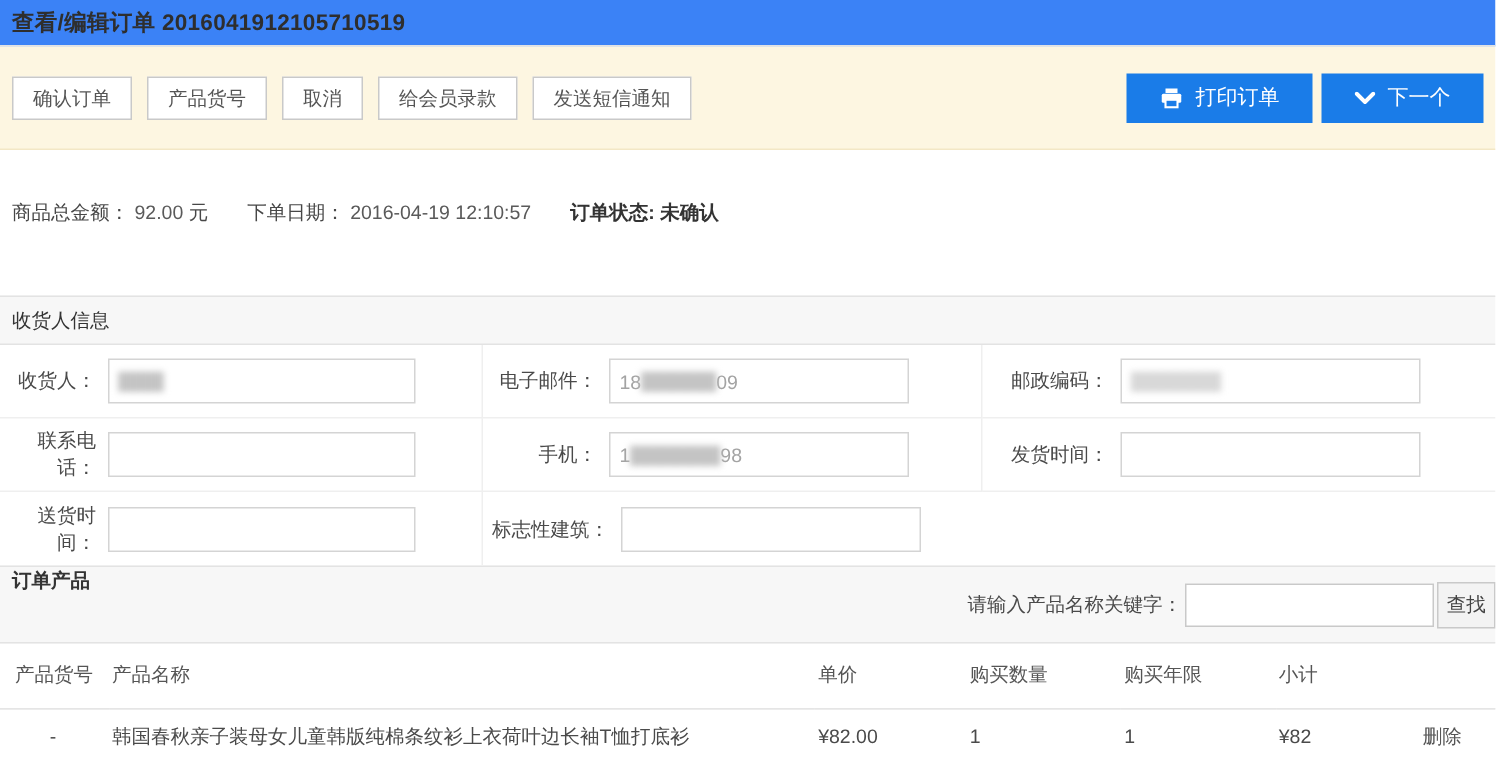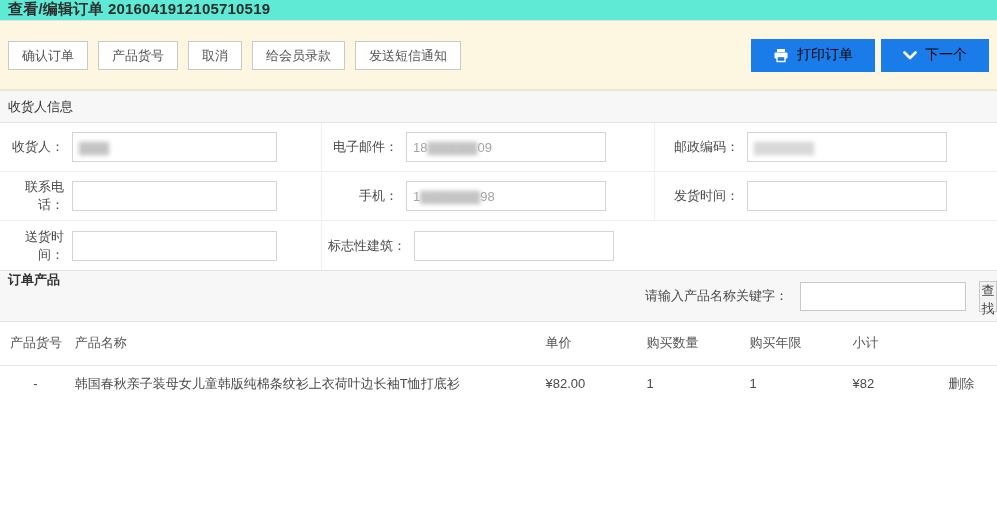--- a/index.html
+++ b/index.html
@@ -6,39 +6,39 @@
   html,body { background:#fff; }
   body {
     width:997px; height:509px; overflow:hidden;
     font-family:"Liberation Sans","DejaVu Sans",sans-serif;
     font-size:13px; color:#444;
   }
   .page { width:997px; height:509px; position:relative; background:#fff; }
 
   
   .header {
-    height:21px; background:#5eead4; border-bottom:1px solid #e2e2e2;
-    display:flex; align-items:flex-start; padding:0 8px;
+    height:31px; background:#3b82f6; border-bottom:1px solid #e2e2e2;
+    display:flex; align-items:center; padding:0 8px;
   }
   .header .title { font-size:15px; font-weight:bold; color:#2e2e2e; letter-spacing:.2px; }
 
   
   .toolbar {
     height:69px; background:#fdf6e1; border-bottom:1px solid #f3e7c5;
     display:flex; align-items:center; padding:0 8px;
   }
   .btn-group { display:flex; gap:10px; }
   .btn {
     background:#fff; border:1px solid #c9c9c9; color:#555;
     font-size:13px; padding:6px 13px; cursor:pointer; line-height:15px;
     font-family:inherit;
   }
   .toolbar-right { margin-left:auto; display:flex; gap:6px; }
   .btn-blue {
-    background:#1a7ce8; border:none; color:#000000; font-size:14px;
+    background:#1a7ce8; border:none; color:#ffffff; font-size:14px;
     height:33px; padding:0 22px; cursor:pointer; display:flex; align-items:center; gap:8px;
     font-family:inherit;
   }
   .btn-blue svg { display:block; }
 
   
   .summary { height:97px; padding:33px 8px 0 8px; background:#fff; }
   .summary .seg { margin-right:26px; color:#474747; }
   .summary .val { color:#5a5a5a; }
   .summary .status { font-weight:bold; color:#333; }
@@ -84,27 +84,27 @@
   .input.dark .val-blur { color:#bdbdbd !important; }
 
   
   .products-head {
     height:52px; background:#f7f7f7;
     border-top:1px solid #e3e3e3; border-bottom:1px solid #e3e3e3;
     display:flex; padding:0 0 0 8px;
   }
   .products-head .sec-title { font-weight:bold; color:#333; }
   .search { margin-left:auto; display:flex; align-items:center; }
-  .search .s-label { color:#4a4a4a; margin-right:12px; }
+  .search .s-label { color:#4a4a4a; margin-right:2px; }
   .search input {
     width:166px; height:29px; border:1px solid #c9c9c9; background:#fff;
     padding:0 6px; font-size:13px; font-family:inherit; outline:none; color:#555;
   }
   .search .s-btn {
-    height:31px; width:18px; margin-left:13px;
+    height:31px; width:39px; margin-left:2px;
     background:#f3f3f3; border:1px solid #c9c9c9; color:#444;
     font-size:13px; cursor:pointer; font-family:inherit;
   }
 
   
   .ptable { width:100%; border-collapse:collapse; table-layout:fixed; }
   .ptable th {
     height:43px; font-weight:normal; color:#555; text-align:left;
     border-bottom:1px solid #e5e5e5; padding:0 2px; font-size:13px;
   }
@@ -151,20 +151,23 @@
         <span>
           <svg width="14" height="9" viewBox="0 0 14 9" fill="none">
             <path d="M1.5 1.5 L7 7 L12.5 1.5" stroke="#fff" stroke-width="2.6" stroke-linecap="round" stroke-linejoin="round"></path>
           </svg>
         </span>
         <span>下一个</span>
       </button>
     </div>
   </div>
 
+  <div class="summary">
+    <span class="seg"><span>商品总金额：</span> <span class="val">92.00</span> <span>元</span></span><span class="seg"><span>下单日期：</span> <span class="val">2016-04-19 12:10:57</span></span><span class="seg status"><span>订单状态:</span> <span>未确认</span></span>
+  </div>
 
   <div class="section-head">
     <span class="sec-title">收货人信息</span>
   </div>
 
   <div class="form">
 
     <div class="fcell c1">
       <label>收货人：</label>
       <div class="input">

